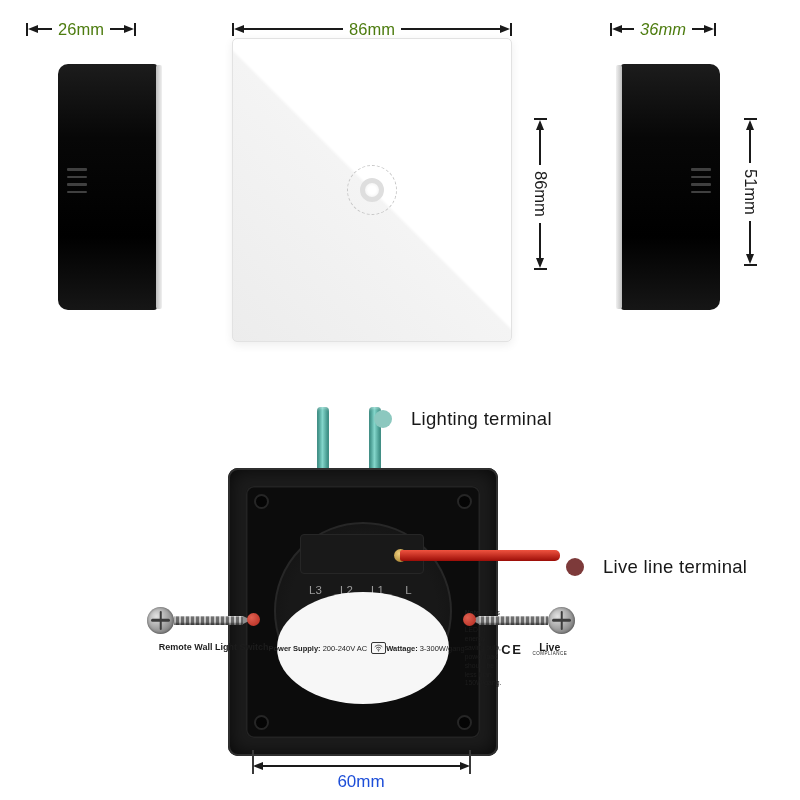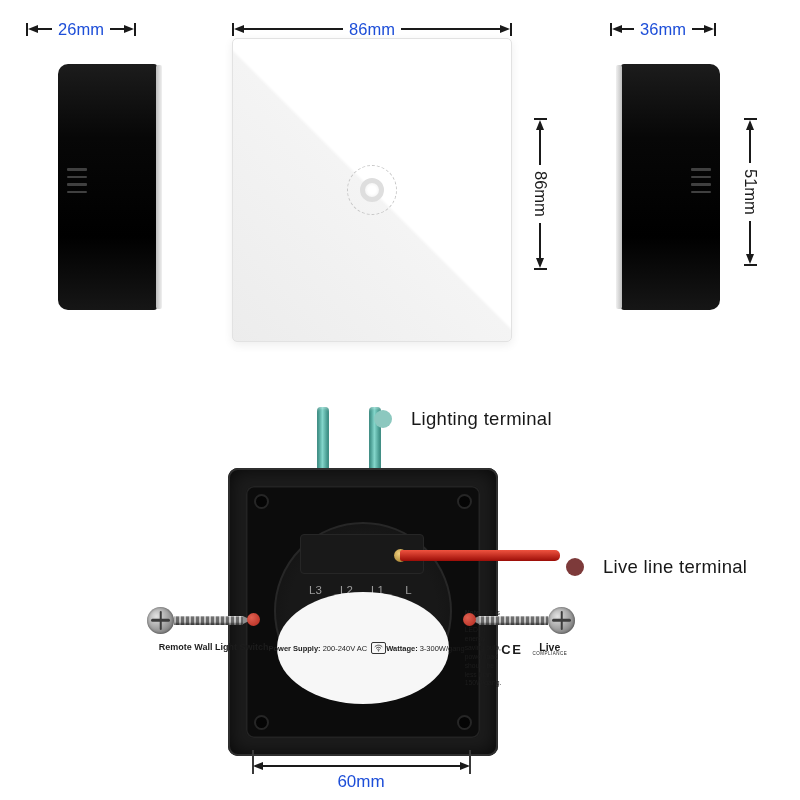--- a/index.html
+++ b/index.html
@@ -1,21 +1,21 @@
 <!DOCTYPE html>
 <html><head>
 <meta charset="utf-8">
 <style>
   * { box-sizing: border-box; margin: 0; padding: 0; }
   html,body { background:#fff; }
   body { font-family:"Liberation Sans", sans-serif; }
   .canvas { position:relative; width:800px; height:800px; background:#ffffff; overflow:hidden; }
 
   
-  .dim-h { position:absolute; display:flex; align-items:center; height:18px; color:#1d4ed8; }
+  .dim-h { position:absolute; display:flex; align-items:center; height:18px; color:#4d7c0f; }
   .dim-h .tick { width:2px; height:13px; background:#1a1a1a; }
   .dim-h .seg { flex:1; height:1.5px; background:#1a1a1a; }
   .dim-h .arr-l { width:0; height:0; border-top:4.5px solid transparent; border-bottom:4.5px solid transparent; border-right:10px solid #1a1a1a; }
   .dim-h .arr-r { width:0; height:0; border-top:4.5px solid transparent; border-bottom:4.5px solid transparent; border-left:10px solid #1a1a1a; }
   .dim-h .dim-text { font-size:16.5px; padding:0 6px; white-space:nowrap; }
 
   .dim-v { position:absolute; display:flex; flex-direction:column; align-items:center; width:16px; color:#1a1a1a; }
   .dim-v .tick { height:2px; width:13px; background:#1a1a1a; }
   .dim-v .seg { flex:1; width:1.5px; background:#1a1a1a; }
   .dim-v .arr-u { width:0; height:0; border-left:4.5px solid transparent; border-right:4.5px solid transparent; border-bottom:10px solid #1a1a1a; }
@@ -133,21 +133,21 @@
   <div class="dim-h" style="left:232px; top:20px; width:280px;">
     <span class="tick"></span>
       <span class="arr-l"></span>
     <span class="seg"></span>
     <span class="dim-text">86mm</span>
     <span class="seg"></span>
     <span class="arr-r"></span>
       <span class="tick"></span>
   </div>
 
-  <div class="dim-h" style="left:610px; top:20px; width:106px;">
+  <div class="dim-h" style="left:610px; top:20px; width:106px;font-style:italic;">
     <span class="tick"></span>
       <span class="arr-l"></span>
     <span class="seg"></span>
     <span class="dim-text">36mm</span>
     <span class="seg"></span>
     <span class="arr-r"></span>
       <span class="tick"></span>
   </div>
 
   <div class="side-view side-left" style="left:58px; top:64px;">

